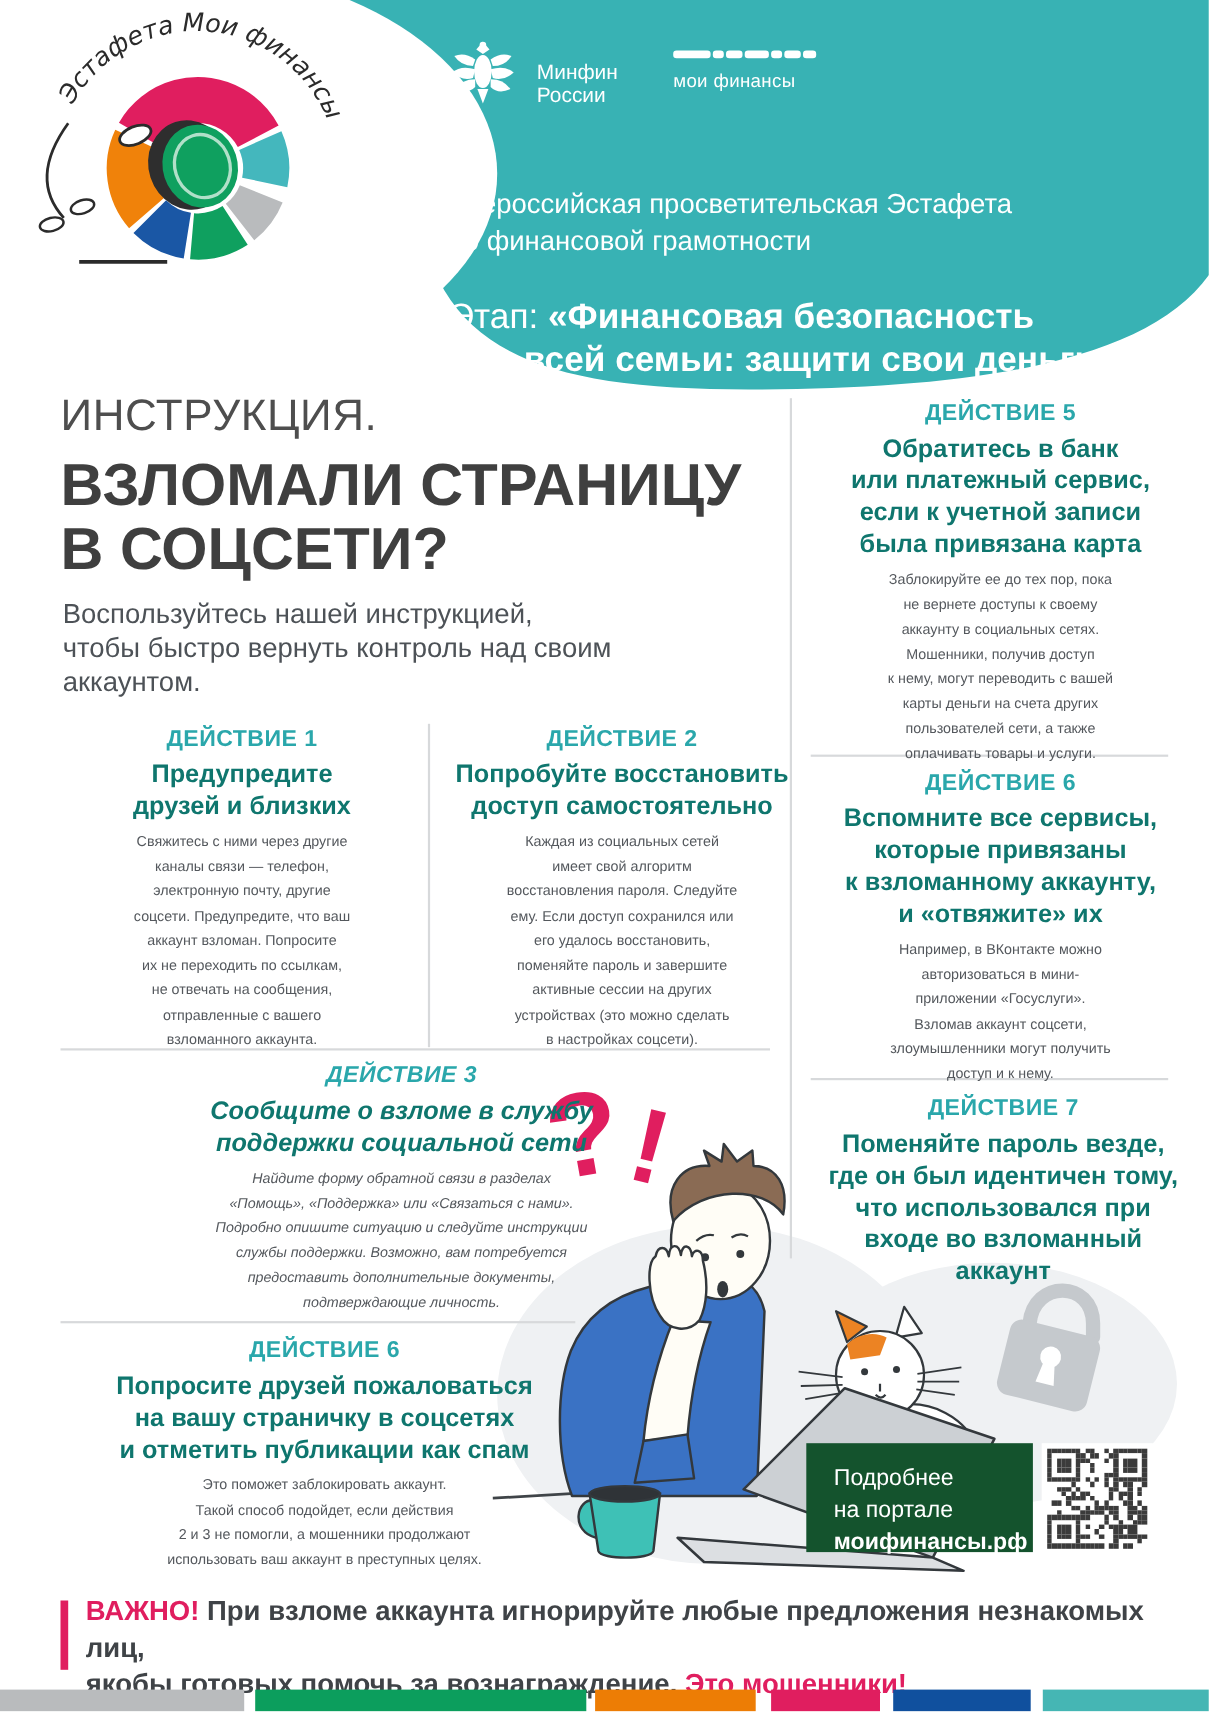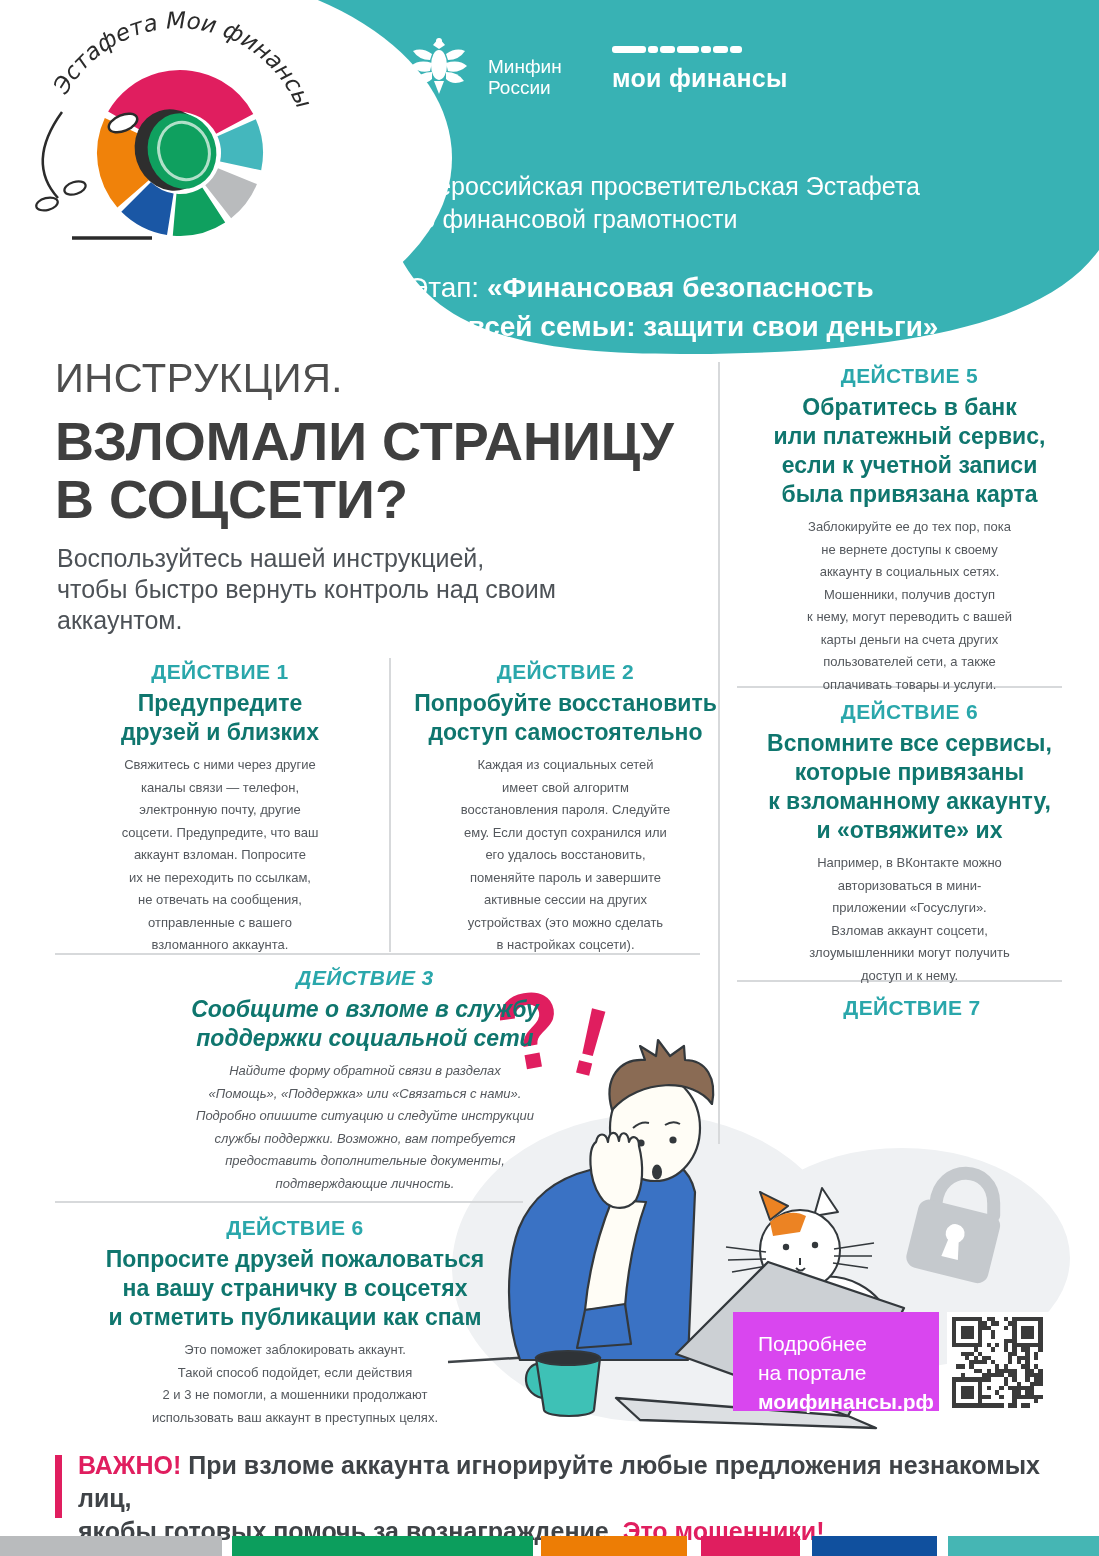--- a/index.html
+++ b/index.html
@@ -8,44 +8,44 @@
   .abs{position:absolute;}
   .pre{white-space:pre-line;}
 
   
   .hdr-svg{position:absolute;top:0;left:0;z-index:1;}
   .hdr-text{position:absolute;z-index:2;color:#fff;}
   .ministry{top:56px;left:488px;font-size:19px;line-height:21px;}
   .brand-wrap{top:46px;left:612px;}
   .brand-dashes{display:flex;gap:2px;height:7px;margin-bottom:11px;}
   .brand-dashes span{background:#fff;border-radius:3px;height:7px;display:block;}
-  .brand-name{font-size:25px;font-weight:bold;letter-spacing:.3px;}
+  .brand-name{font-size:17px;font-weight:normal;letter-spacing:.3px;}
   .tagline{top:170px;left:408px;font-size:25px;line-height:33px;}
-  .stage{top:268px;left:408px;font-size:28px;line-height:39px;}
+  .stage{top:268px;left:408px;font-size:32px;line-height:39px;}
   .stage b{font-weight:bold;}
 
   
   .title-light{top:356px;left:55px;font-size:40px;color:#4e4e4e;letter-spacing:.5px;z-index:2;}
   .title-bold{top:412px;left:55px;font-size:54px;line-height:58px;font-weight:bold;color:#3f3f3f;z-index:2;}
   .intro{top:543px;left:57px;font-size:25px;line-height:31px;color:#4d5257;z-index:2;}
 
   
   .action{z-index:3;text-align:center;}
   .action .label{font-size:21px;font-weight:bold;color:#2aa7ab;letter-spacing:.4px;margin-bottom:5px;}
   .action .a-title{font-size:23px;font-weight:bold;color:#0f766e;line-height:29px;}
   .action .a-body{font-size:13px;color:#54585d;line-height:22.5px;margin-top:7px;}
 
   .vline{position:absolute;width:2px;background:#d7d9db;z-index:2;}
   .hline{position:absolute;height:2px;background:#d7d9db;z-index:2;}
 
   
   .illus{position:absolute;left:0;top:956px;z-index:1;pointer-events:none;}
 
   
-  .portal-box{top:1312px;left:733px;width:206px;height:99px;background:#d946ef;color:#fff;
+  .portal-box{top:1312px;left:733px;width:206px;height:99px;background:#14532d;color:#fff;
               z-index:4;font-size:21px;line-height:29px;padding:17px 0 0 25px;box-sizing:border-box;}
   .portal-box .b3{font-weight:bold;}
   .qr{top:1312px;left:947px;width:101px;height:101px;background:#fff;z-index:4;
       display:grid;grid-template-columns:repeat(21,4.32px);grid-template-rows:repeat(21,4.32px);
       padding:5px;box-sizing:border-box;}
   .qr i{display:block;}
   .qr i.d{background:#3b3b3b;}
 
   
   .imp-bar{top:1455px;left:55px;width:7px;height:63px;background:#e01e5f;z-index:4;}
@@ -268,20 +268,25 @@
 и «отвяжите» их</div>
     <div class="a-body pre">Например, в ВКонтакте можно
 авторизоваться в мини-
 приложении «Госуслуги».
 Взломав аккаунт соцсети,
 злоумышленники могут получить
 доступ и к нему.</div>
   </div>
   <div class="abs action" style="top:996px;left:737px;width:350px;">
     <div class="label">ДЕЙСТВИЕ 7</div>
+    <div class="a-title pre">Поменяйте пароль везде,
+где он был идентичен тому,
+что использовался при
+входе во взломанный
+аккаунт</div>
   </div>
 
   <div class="vline" style="left:389px;top:658px;height:294px;"></div>
   <div class="vline" style="left:718px;top:362px;height:782px;"></div>
   <div class="hline" style="left:55px;top:953px;width:645px;"></div>
   <div class="hline" style="left:55px;top:1201px;width:468px;"></div>
   <div class="hline" style="left:737px;top:686px;width:325px;"></div>
   <div class="hline" style="left:737px;top:980px;width:325px;"></div>
 
   <div class="abs portal-box">

